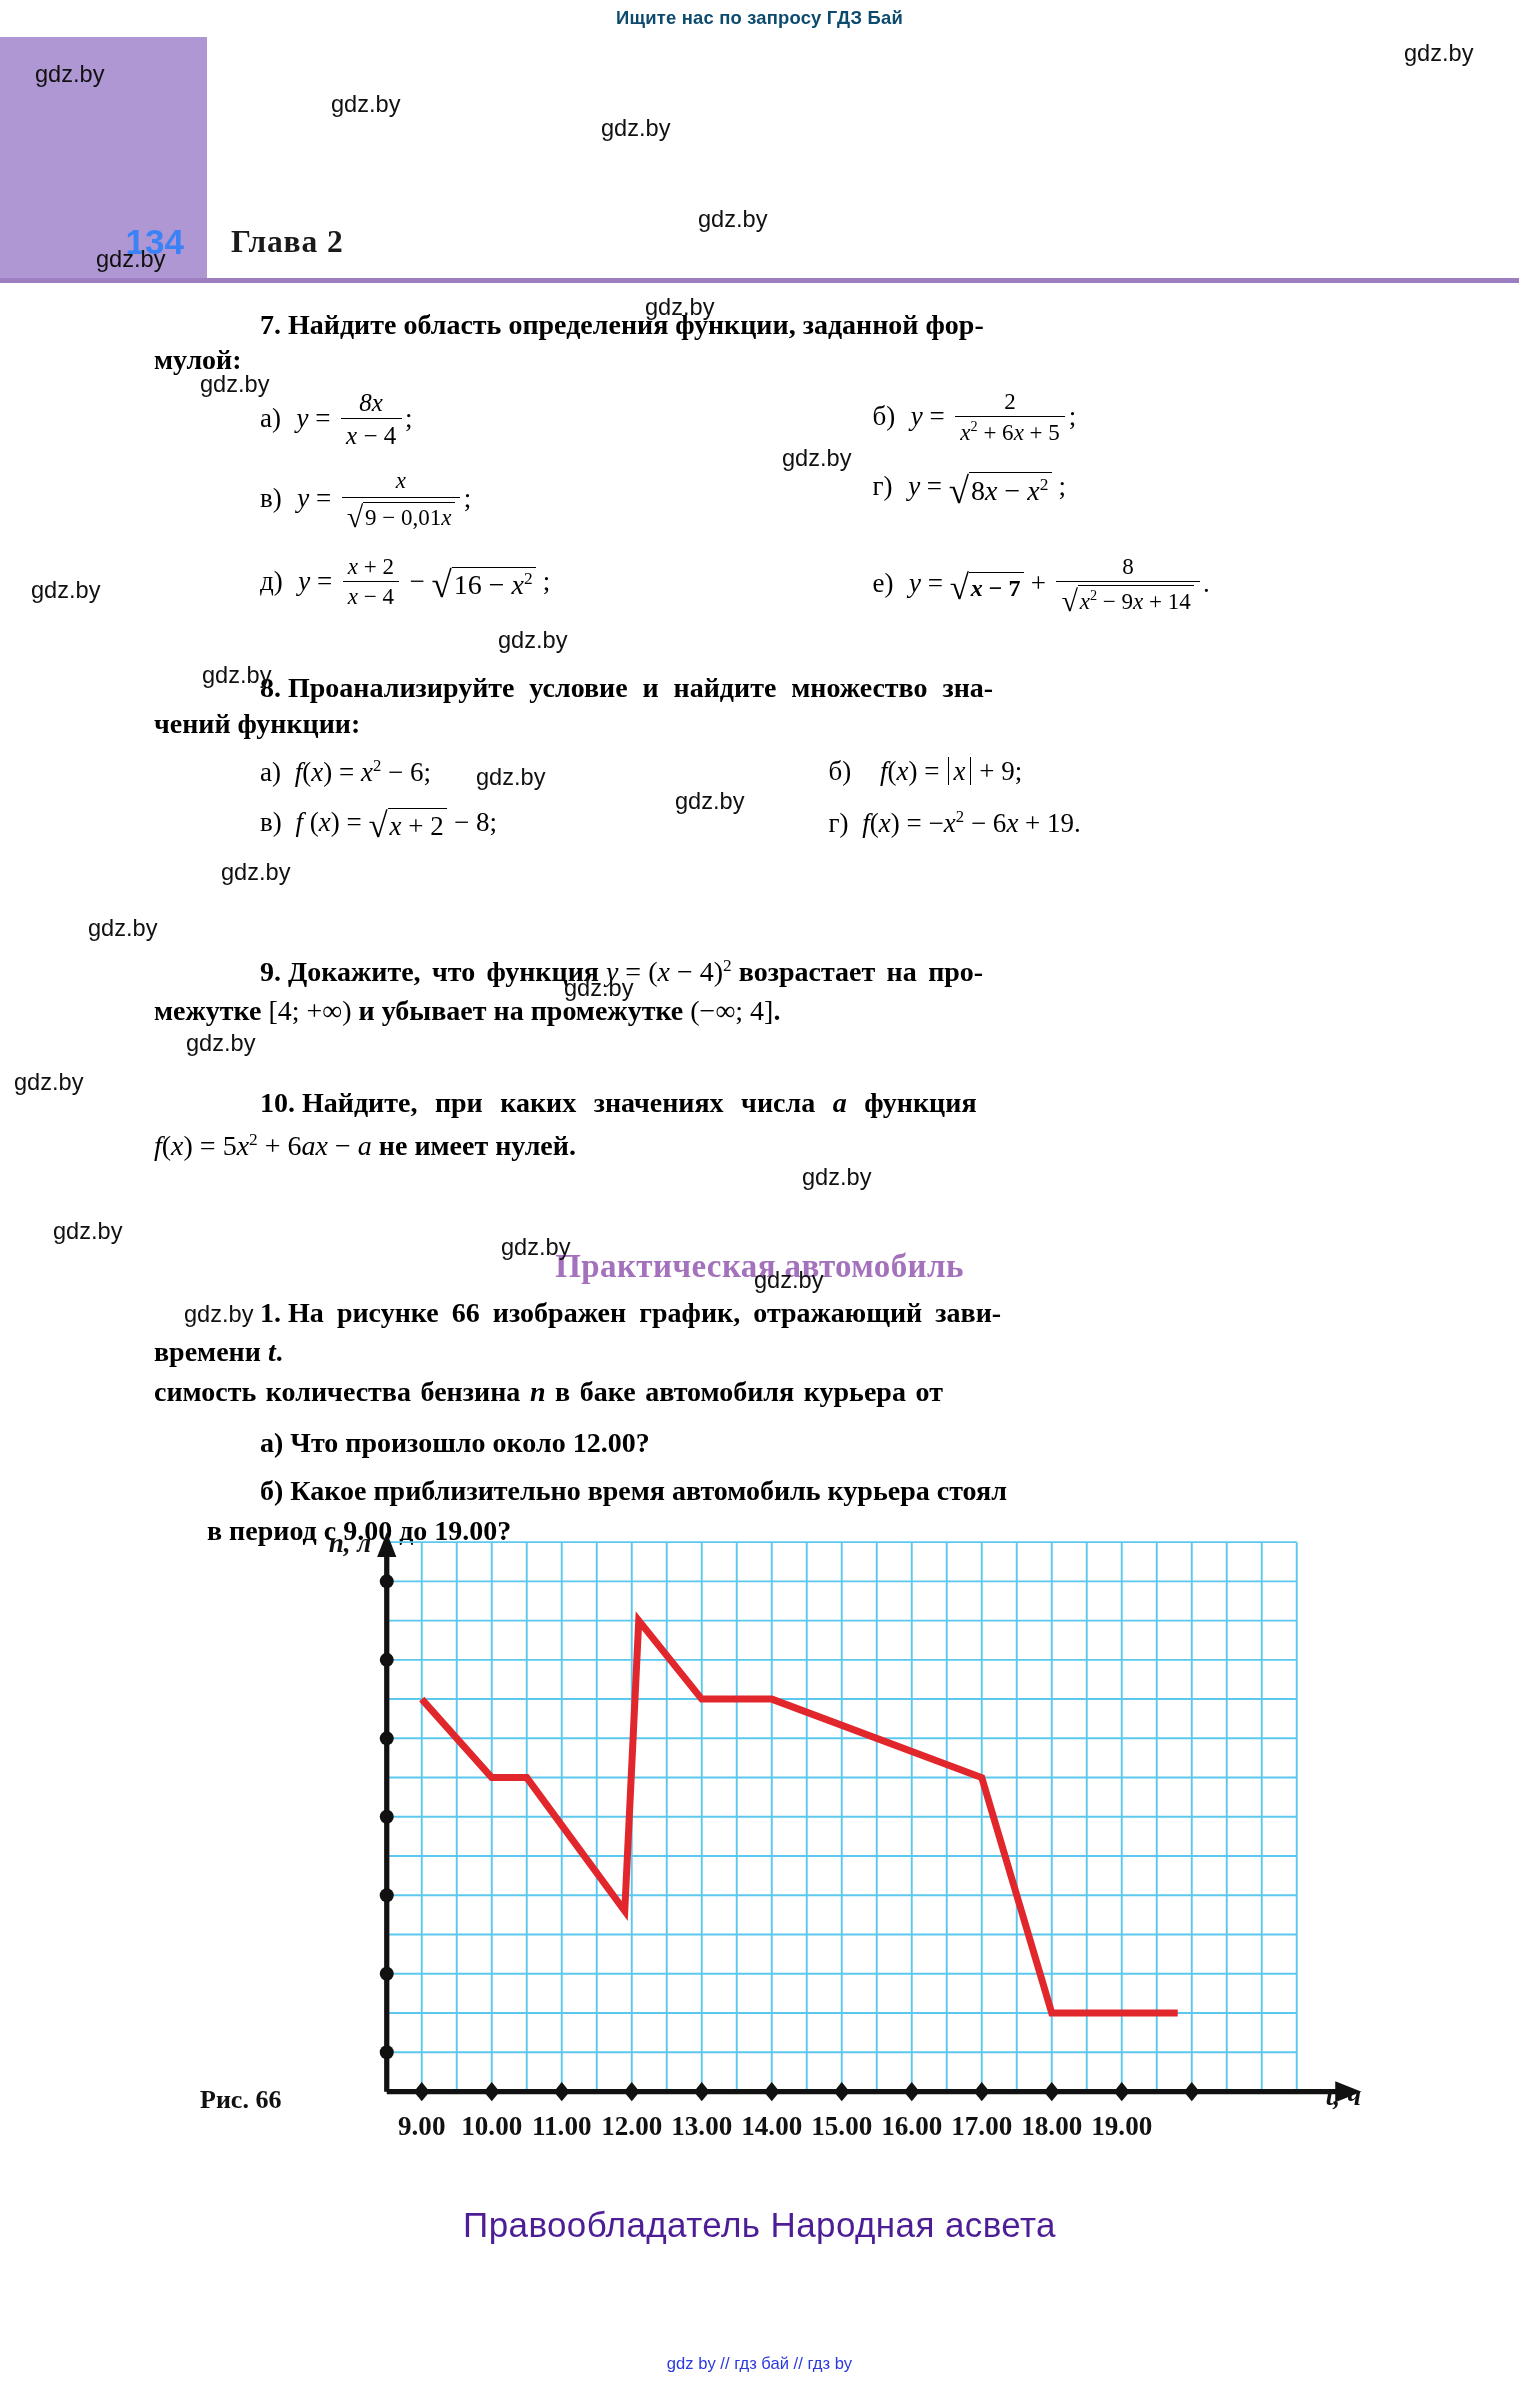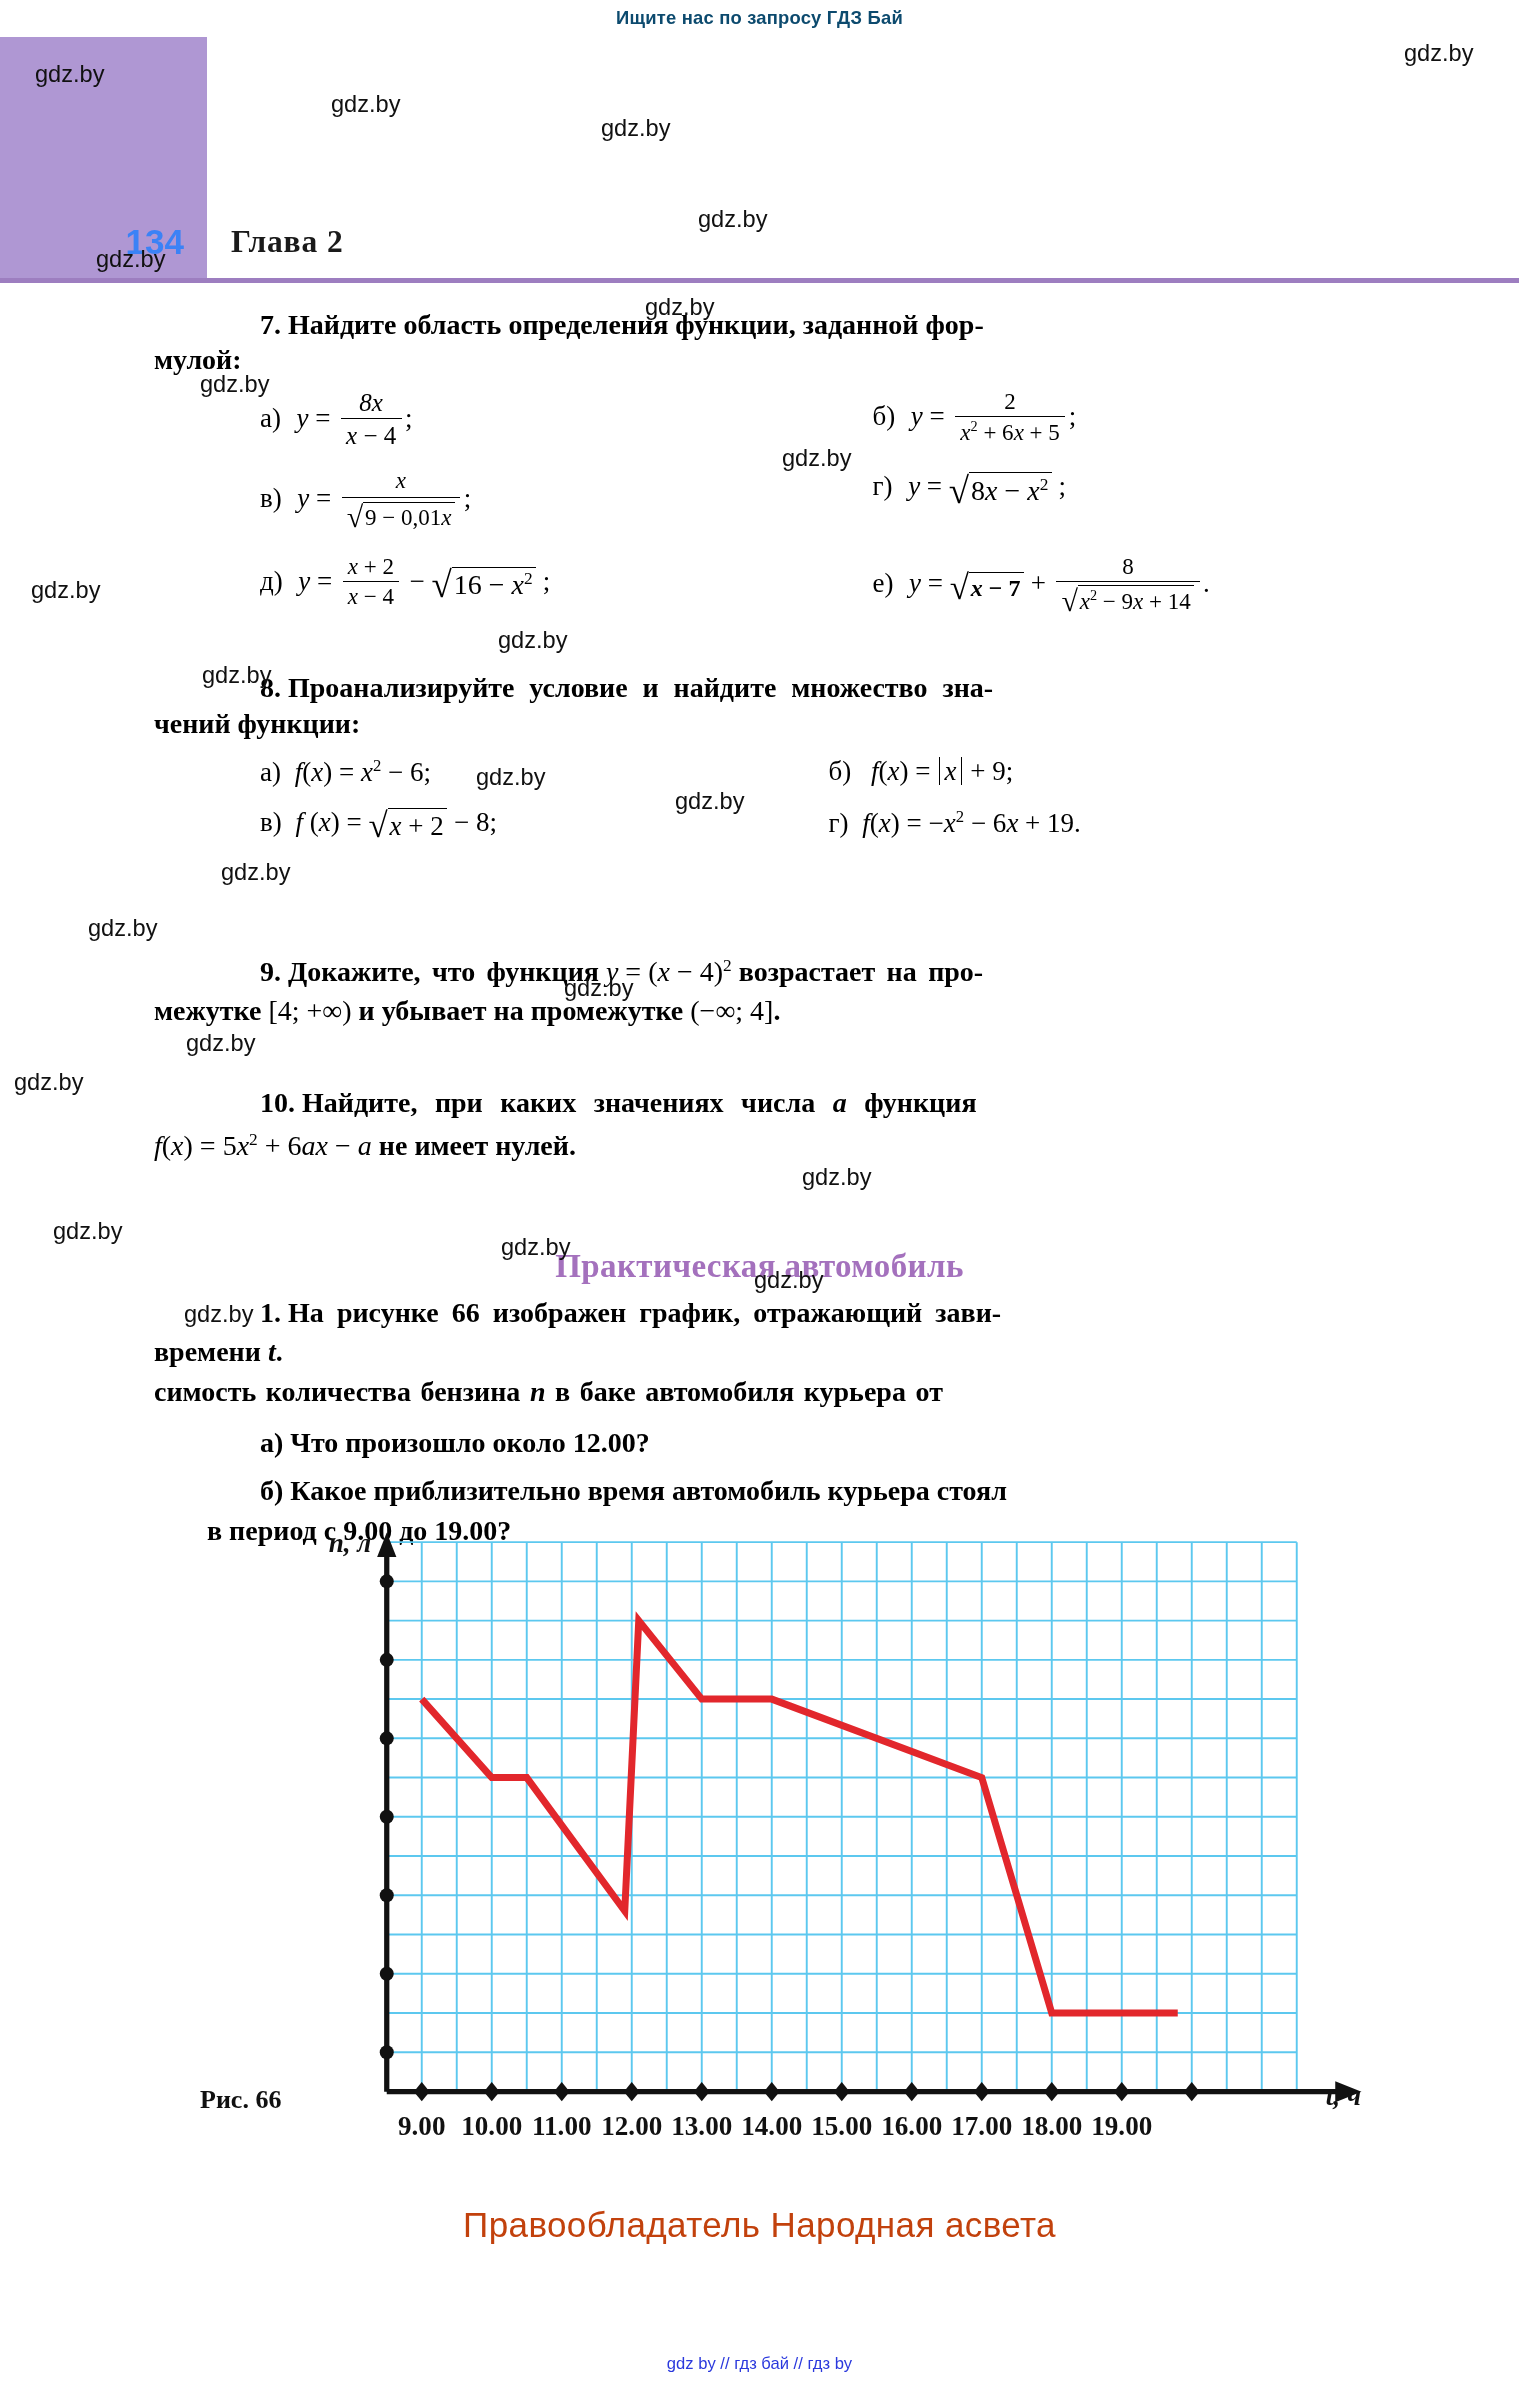--- a/index.html
+++ b/index.html
@@ -145,21 +145,21 @@
     font-size:26px;
     color:#111;
   }
 
   
   .copyright {
     position:absolute; left:0; top:2205px; width:1519px;
     text-align:center;
     font-family:"Liberation Sans", sans-serif;
     font-size:35px;
-    color:#c2410c;
+    color:#4c1d95;
     letter-spacing:0.4px;
   }
   .bottomlinks {
     position:absolute; left:0; top:2354px; width:1519px;
     text-align:center;
     font-family:"Liberation Sans", sans-serif;
     font-size:16.6px;
     color:#2b39dd;
   }
 
@@ -265,21 +265,21 @@
     </div>
     <div class="par" style="margin-left:-53px;">чений функции:</div>
 
     <div class="subrow" style="margin-top:14px;">
       <div class="subcol">
         <span style="margin-left:53px;">а)</span>
         <span style="margin-left:7px;"><i>f</i>(<i>x</i>) = <i>x</i><sup>2</sup> − 6;</span>
       </div>
       <div class="subcol">
         <span style="margin-left:35px;">б)</span>
-        <span style="margin-left:13px;"><i>f</i>(<i>x</i>) = <span class="abs"><i>x</i></span> + 9;</span>
+        <span style="margin-left:22px;"><i>f</i>(<i>x</i>) = <span class="abs"><i>x</i></span> + 9;</span>
       </div>
     </div>
 
     <div class="subrow" style="margin-top:19px;">
       <div class="subcol">
         <span style="margin-left:53px;">в)</span>
         <span style="margin-left:7px;"><i>f</i> (<i>x</i>) =
           <span class="rad"><span class="sym" style="font-size:35px;">√</span><span class="bar" style="font-size:27px;"><i>x</i> + 2</span></span>
           − 8;
         </span>

